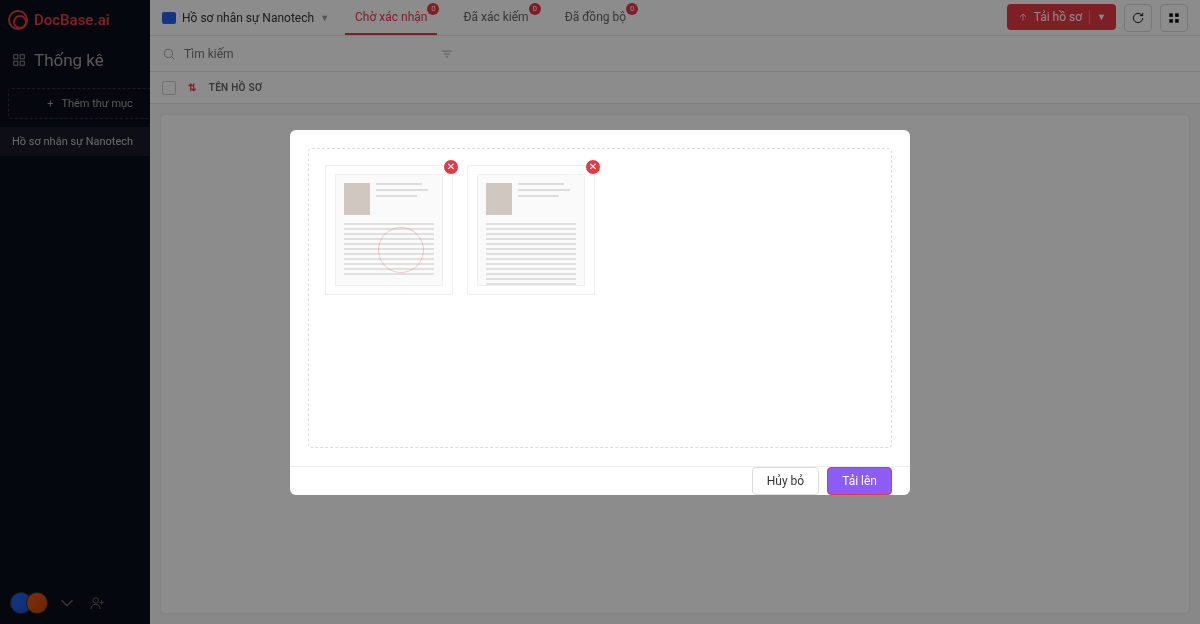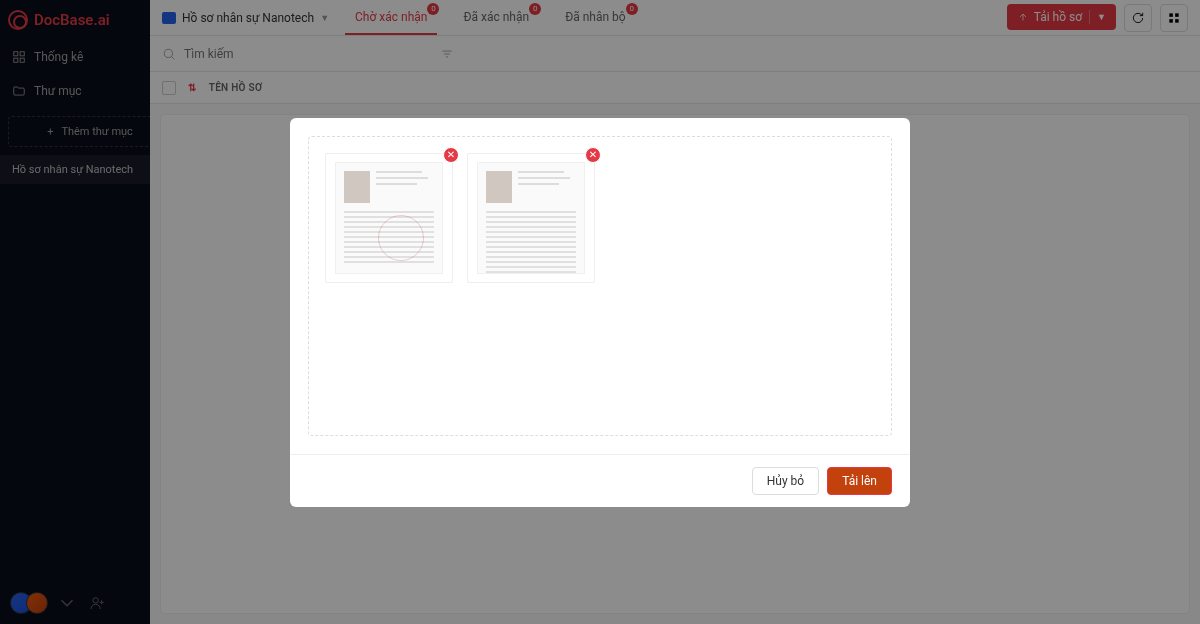--- a/index.html
+++ b/index.html
@@ -2,21 +2,21 @@
 <html><head>
 <meta charset="utf-8">
 <style>
 *{box-sizing:border-box;margin:0;padding:0;font-family:-apple-system,BlinkMacSystemFont,"Segoe UI",Roboto,sans-serif}
 body{width:1200px;height:624px;overflow:hidden;background:#f5f5f5;position:relative}
 .sidebar{position:absolute;left:0;top:0;width:180px;height:624px;background:#0a0e1a;color:#a0a0a0;display:flex;flex-direction:column}
 .logo{display:flex;align-items:center;gap:6px;padding:10px 8px;color:#e63946;font-weight:600;font-size:15px}
 .logo-icon{width:20px;height:20px;border:2px solid #e63946;border-radius:50%;position:relative}
 .logo-icon::after{content:"";position:absolute;width:10px;height:10px;border:2px solid #e63946;border-radius:50%;top:3px;left:3px}
 .collapse{margin-left:auto;font-size:11px;color:#666}
-.side-item{display:flex;align-items:center;gap:8px;padding:10px 12px;font-size:12px;color:#a0a0a0;cursor:pointer}
+.side-item{display:flex;align-items:center;gap:8px;padding:10px 12px;font-size:17px;color:#a0a0a0;cursor:pointer}
 .side-item svg{width:14px;height:14px;flex-shrink:0}
 .side-item .spacer{margin-left:auto}
 .add-folder{margin:8px;border:1px dashed #333;border-radius:4px;justify-content:center;font-size:11px;padding:8px}
 .folder-sel{background:#1a1d29;color:#c0c0c0;font-size:11px;padding:8px 12px}
 .side-bottom{margin-top:auto;display:flex;align-items:center;gap:8px;padding:10px}
 .avatar-stack{display:flex}
 .avatar{width:22px;height:22px;border-radius:50%;border:1px solid #333;margin-left:-6px}
 .avatar:first-child{margin-left:0;background:linear-gradient(135deg,#2563eb,#1d4ed8)}
 .avatar:nth-child(2){background:linear-gradient(135deg,#ea580c,#c2410c)}
 .ico-btn{width:22px;height:22px;display:flex;align-items:center;justify-content:center;color:#666;cursor:pointer}
@@ -54,54 +54,42 @@
 .doc{width:108px;height:112px;background:#fafafa;border:1px solid #f0f0f0;position:relative;overflow:hidden}
 .doc::before{content:"";position:absolute;top:8px;left:8px;width:26px;height:32px;background:#d0c8c0}
 .doc-lines{position:absolute;top:8px;left:40px;right:8px}
 .doc-lines div{height:2px;background:#ddd;margin-bottom:4px}
 .doc-lines div:nth-child(1){width:80%}
 .doc-lines div:nth-child(2){width:90%}
 .doc-lines div:nth-child(3){width:70%}
 .doc-body{position:absolute;top:48px;left:8px;right:8px}
 .doc-body div{height:2px;background:#e0e0e0;margin-bottom:3px}
 .stamp{position:absolute;width:46px;height:46px;border:1px solid rgba(200,60,60,.25);border-radius:50%;bottom:12px;right:18px}
-.modal-foot{padding:12px 18px;border-top:1px solid #eee;display:flex;justify-content:flex-end;gap:8px}
+.modal-foot{padding:0 18px;border-top:1px solid #eee;display:flex;justify-content:flex-end;gap:8px}
 .btn{padding:6px 14px;border-radius:4px;font-size:12px;cursor:pointer;border:1px solid #ddd;background:#fff;color:#333}
-.btn.primary{background:#c2410c;border-color:#e63946;color:#fff}
+.btn.primary{background:#8b5cf6;border-color:#e63946;color:#fff}
 svg{fill:none;stroke:currentColor;stroke-width:1.5}
 </style>
 </head>
 <body>
 
 <div class="sidebar">
   <div class="logo">
     <span class="logo-icon"></span>
     <span>DocBase.ai</span>
     <span class="collapse">«</span>
   </div>
   <div class="side-item">
     <svg viewBox="0 0 24 24">
         <rect x="3" y="3" width="7" height="7"></rect>
         <rect x="14" y="3" width="7" height="7"></rect>
         <rect x="3" y="14" width="7" height="7"></rect>
         <rect x="14" y="14" width="7" height="7"></rect>
       </svg>
     <span>Thống kê</span>
-  </div>
-  <div class="side-item">
-    <svg viewBox="0 0 24 24">
-        <path d="M3 7a2 2 0 012-2h4l2 2h8a2 2 0 012 2v8a2 2 0 01-2 2H5a2 2 0 01-2-2V7z"></path>
-      </svg>
-    <span>Thư mục</span>
-    <span class="spacer"></span>
-    <svg viewBox="0 0 24 24" width="12" height="12">
-        <line x1="4" y1="7" x2="20" y2="7"></line>
-        <line x1="4" y1="12" x2="16" y2="12"></line>
-        <line x1="4" y1="17" x2="12" y2="17"></line>
-      </svg>
   </div>
   <div class="side-item add-folder">
     <span>+</span>
     <span>Thêm thư mục</span>
   </div>
   <div class="side-item folder-sel">
     <span>Hồ sơ nhân sự Nanotech</span>
   </div>
   <div class="side-bottom">
     <div class="avatar-stack">
@@ -135,25 +123,25 @@
       <span class="bc-folder"></span>
       <span>Hồ sơ nhân sự Nanotech</span>
       <span class="bc-arrow">▼</span>
     </div>
     <div class="tabs">
       <div class="tab active">
         <span>Chờ xác nhận</span>
         <span class="badge">0</span>
       </div>
       <div class="tab">
-        <span>Đã xác nhận</span>
+        <span>Đã xác kiếm</span>
         <span class="badge">0</span>
       </div>
       <div class="tab">
-        <span>Đã nhân bộ</span>
+        <span>Đã đồng bộ</span>
         <span class="badge">0</span>
       </div>
     </div>
     <div class="top-actions">
       <button class="btn-primary">
         <svg viewBox="0 0 24 24" width="12" height="12" stroke="#fff">
             <path d="M12 19V6m-6 6l6-6 6 6"></path>
           </svg>
         <span>Tải hồ sơ</span>
         <span class="sep"></span>

